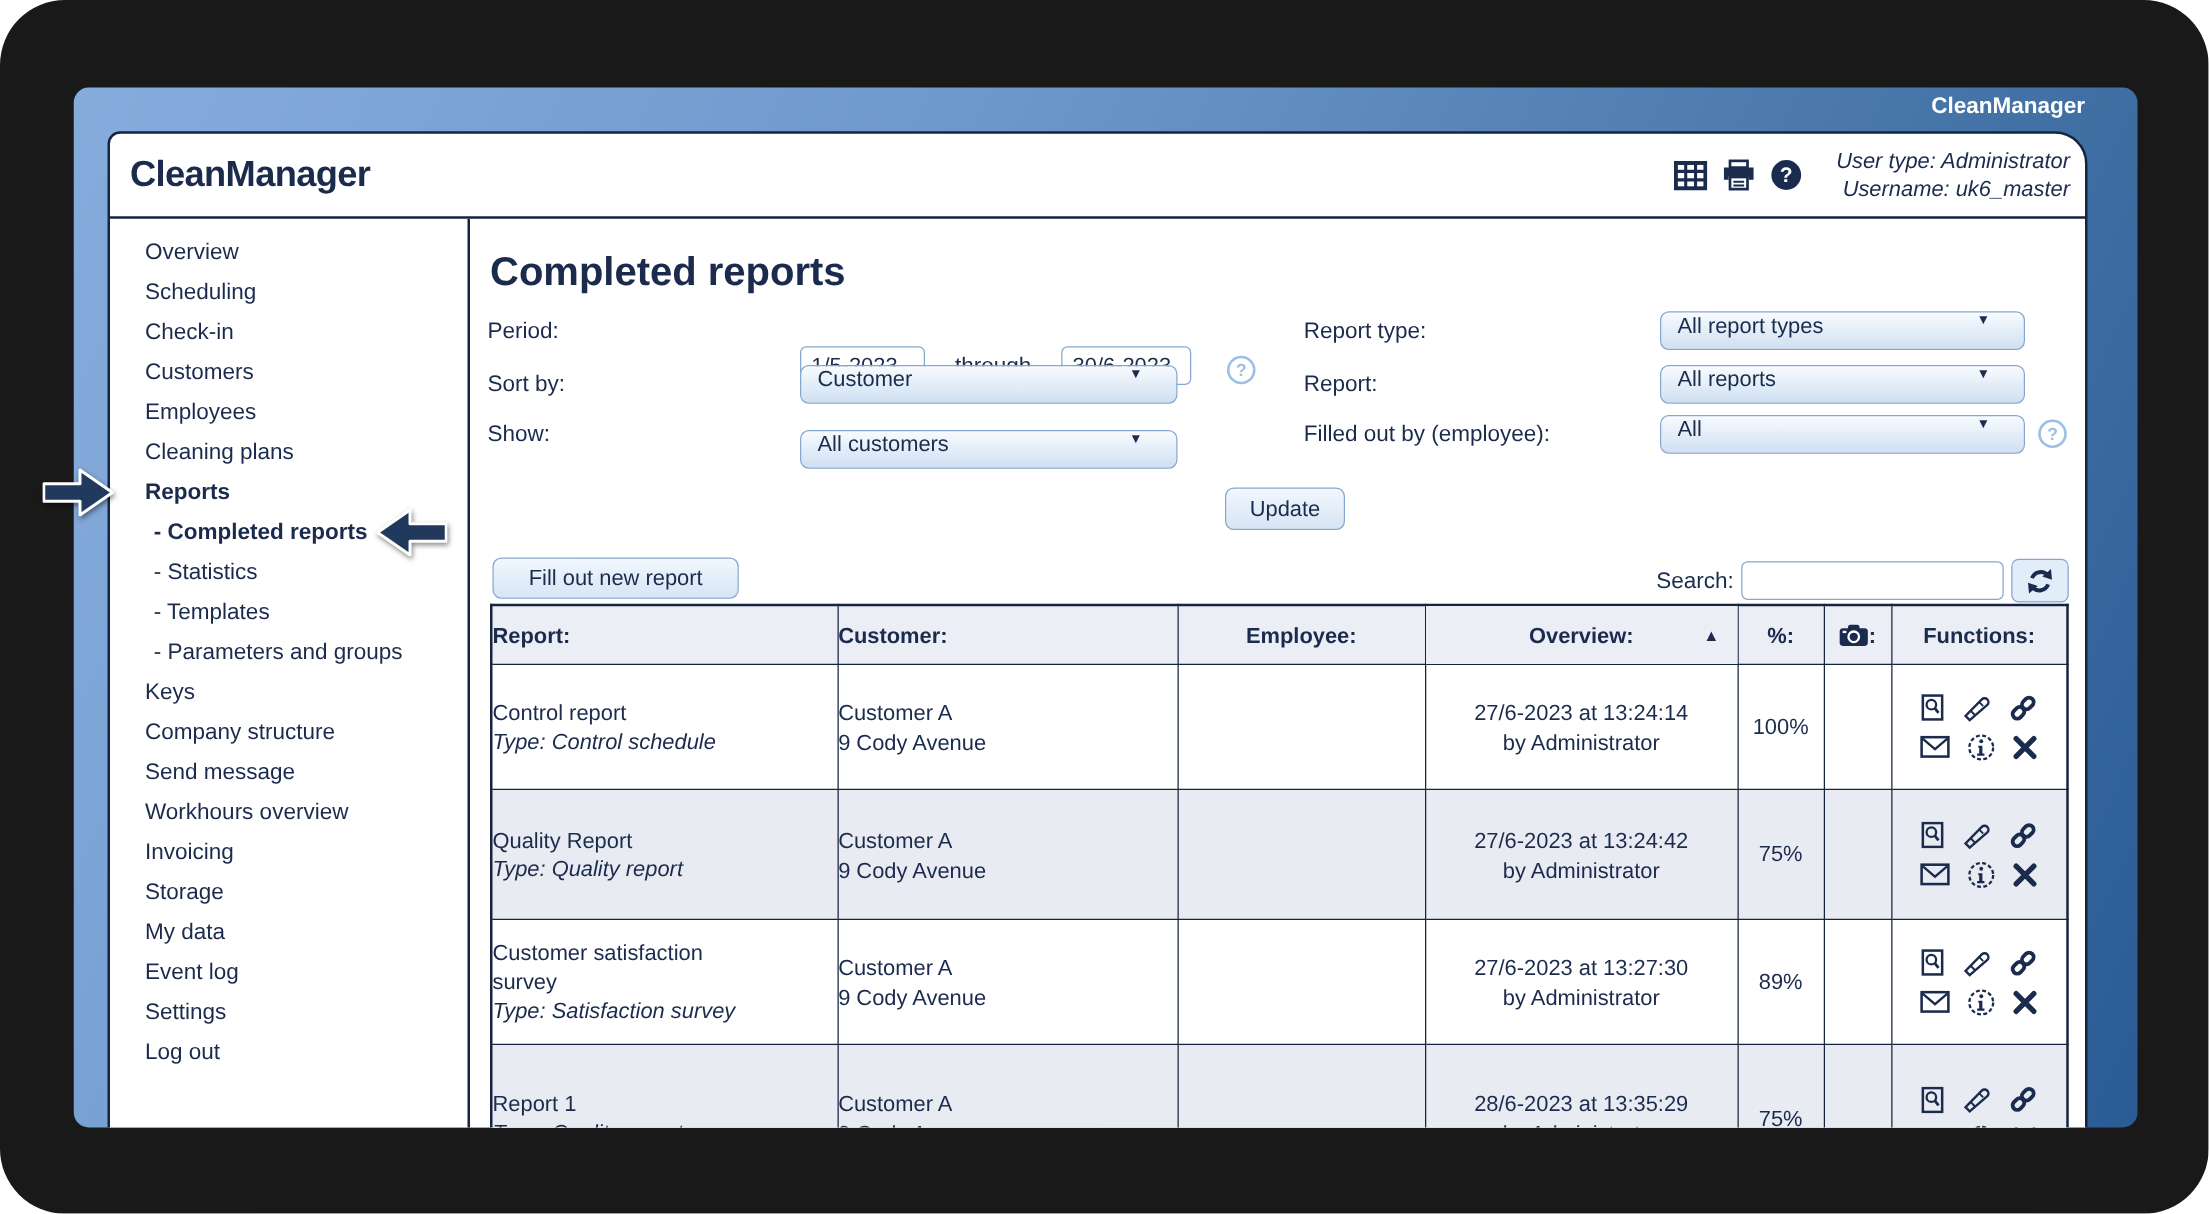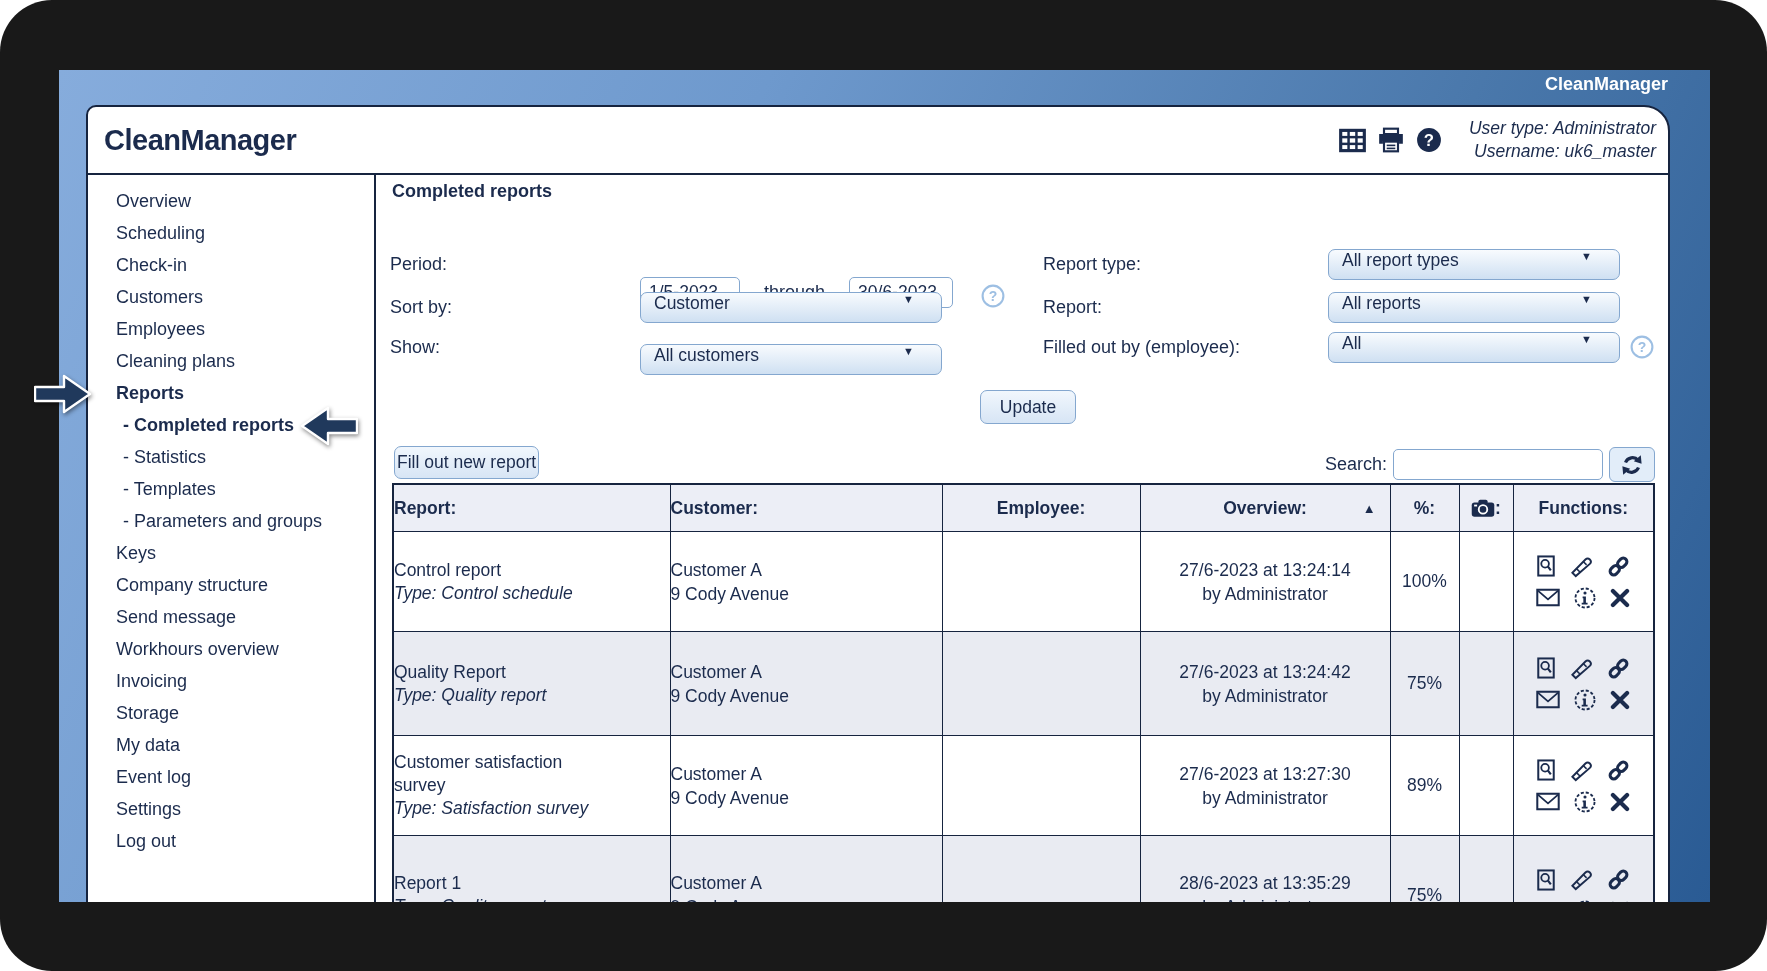--- a/index.html
+++ b/index.html
@@ -1,39 +1,39 @@
 <!DOCTYPE html>
 <html><head>
 <meta charset="utf-8">
 <style>
   html,body{margin:0;padding:0;background:#fff;}
   .screen{position:relative;width:1767px;height:971px;overflow:hidden;background:#fff;
           font-family:"Liberation Sans",sans-serif;color:#1b2b4d;}
   .frame{position:absolute;inset:0;background:#191919;border-radius:52px;}
-  .blue{position:absolute;left:59px;top:70px;width:1651px;height:832px;border-radius:0;overflow:hidden;
+  .blue{position:absolute;left:59px;top:70px;width:1651px;height:832px;border-radius:12px;overflow:hidden;
         background:linear-gradient(115deg,#86acdc 0%,#6e99cd 35%,#4a78ab 70%,#2a5b94 100%);}
   .brand{position:absolute;top:4px;right:42px;color:#fff;font-size:18px;font-weight:bold;}
   
   .panel{position:absolute;left:27px;top:35px;width:1580px;height:900px;background:#fff;
          border:2px solid #16243f;border-radius:10px 26px 0 0;box-sizing:content-box;}
   .panel-header{height:66px;border-bottom:2px solid #16243f;display:flex;align-items:center;padding:0 12px 0 16px;}
   .hdr-title{font-size:29px;font-weight:bold;letter-spacing:-.5px;}
   .hdr-right{margin-left:auto;display:flex;align-items:center;gap:27px;}
   .hdr-icons{display:flex;align-items:center;gap:11px;}
   .hdr-icons svg{display:block;}
   .user-info{text-align:right;font-style:italic;font-size:17.5px;line-height:23px;white-space:nowrap;}
   .panel-body{display:flex;height:832px;}
   
   .sidebar{width:288px;flex:0 0 288px;border-right:2px solid #16243f;padding-top:10px;box-sizing:border-box;}
   .nav-item{font-size:18px;height:32px;line-height:32px;padding-left:28px;cursor:pointer;white-space:nowrap;}
   .nav-item.sub{padding-left:35px;}
   .nav-item.bold{font-weight:bold;}
   
   .main{position:relative;flex:1;}
-  .main-title{position:absolute;left:16px;top:6px;font-size:18px;font-weight:bold;}
+  .main-title{position:absolute;left:16px;top:24px;font-size:32px;font-weight:bold;}
   .f-label{position:absolute;font-size:18px;line-height:31px;white-space:nowrap;}
   .ctrl-row{position:absolute;display:flex;align-items:flex-end;gap:24px;}
   .tinput{height:31px;box-sizing:border-box;border:1.6px solid #84a7cf;border-radius:5px;
           font:17.5px "Liberation Sans",sans-serif;color:#1b2b4d;padding:0 8px;background:#fff;outline:none;}
   .dropdown{background:linear-gradient(#f8fbfe,#cfe0f2);border:1.6px solid #84a7cf;border-radius:7px;
             height:31px;box-sizing:border-box;display:flex;
             padding:0 27px 0 13px;font-size:17.5px;cursor:pointer;}
   .dropdown .dd-label{flex:1;white-space:nowrap;overflow:hidden;}
   .caret{font-size:11px;margin-left:8px;}
   .btn{background:linear-gradient(#f1f7fd,#d7e5f5);border:1.6px solid #84a7cf;border-radius:7px;
@@ -242,21 +242,21 @@
             <span class="caret">▼</span>
           </div>
           <span class="help-light" style="position:absolute;left:1254px;top:160px;">
             <svg width="24" height="24">
                 <use href="#i-help-light"></use>
               </svg>
           </span>
 
           <button class="btn" style="position:absolute;left:604px;top:215px;width:96px;height:34px;">Update</button>
 
-          <button class="btn" style="position:absolute;left:18px;top:271px;height:33px;padding:0 2px;">Fill out new report</button>
+          <button class="btn" style="position:absolute;left:18px;top:271px;height:33px;padding:0 28px;">Fill out new report</button>
           <div class="search-group" style="top:272px;right:13px;">
             <span class="search-label">Search:</span>
             <input class="tinput" style="width: 210px;" value="">
             <span class="icon-btn" style="width:44px;height:33px;">
               <svg width="24" height="24">
                   <use href="#i-refresh"></use>
                 </svg>
             </span>
           </div>
 

